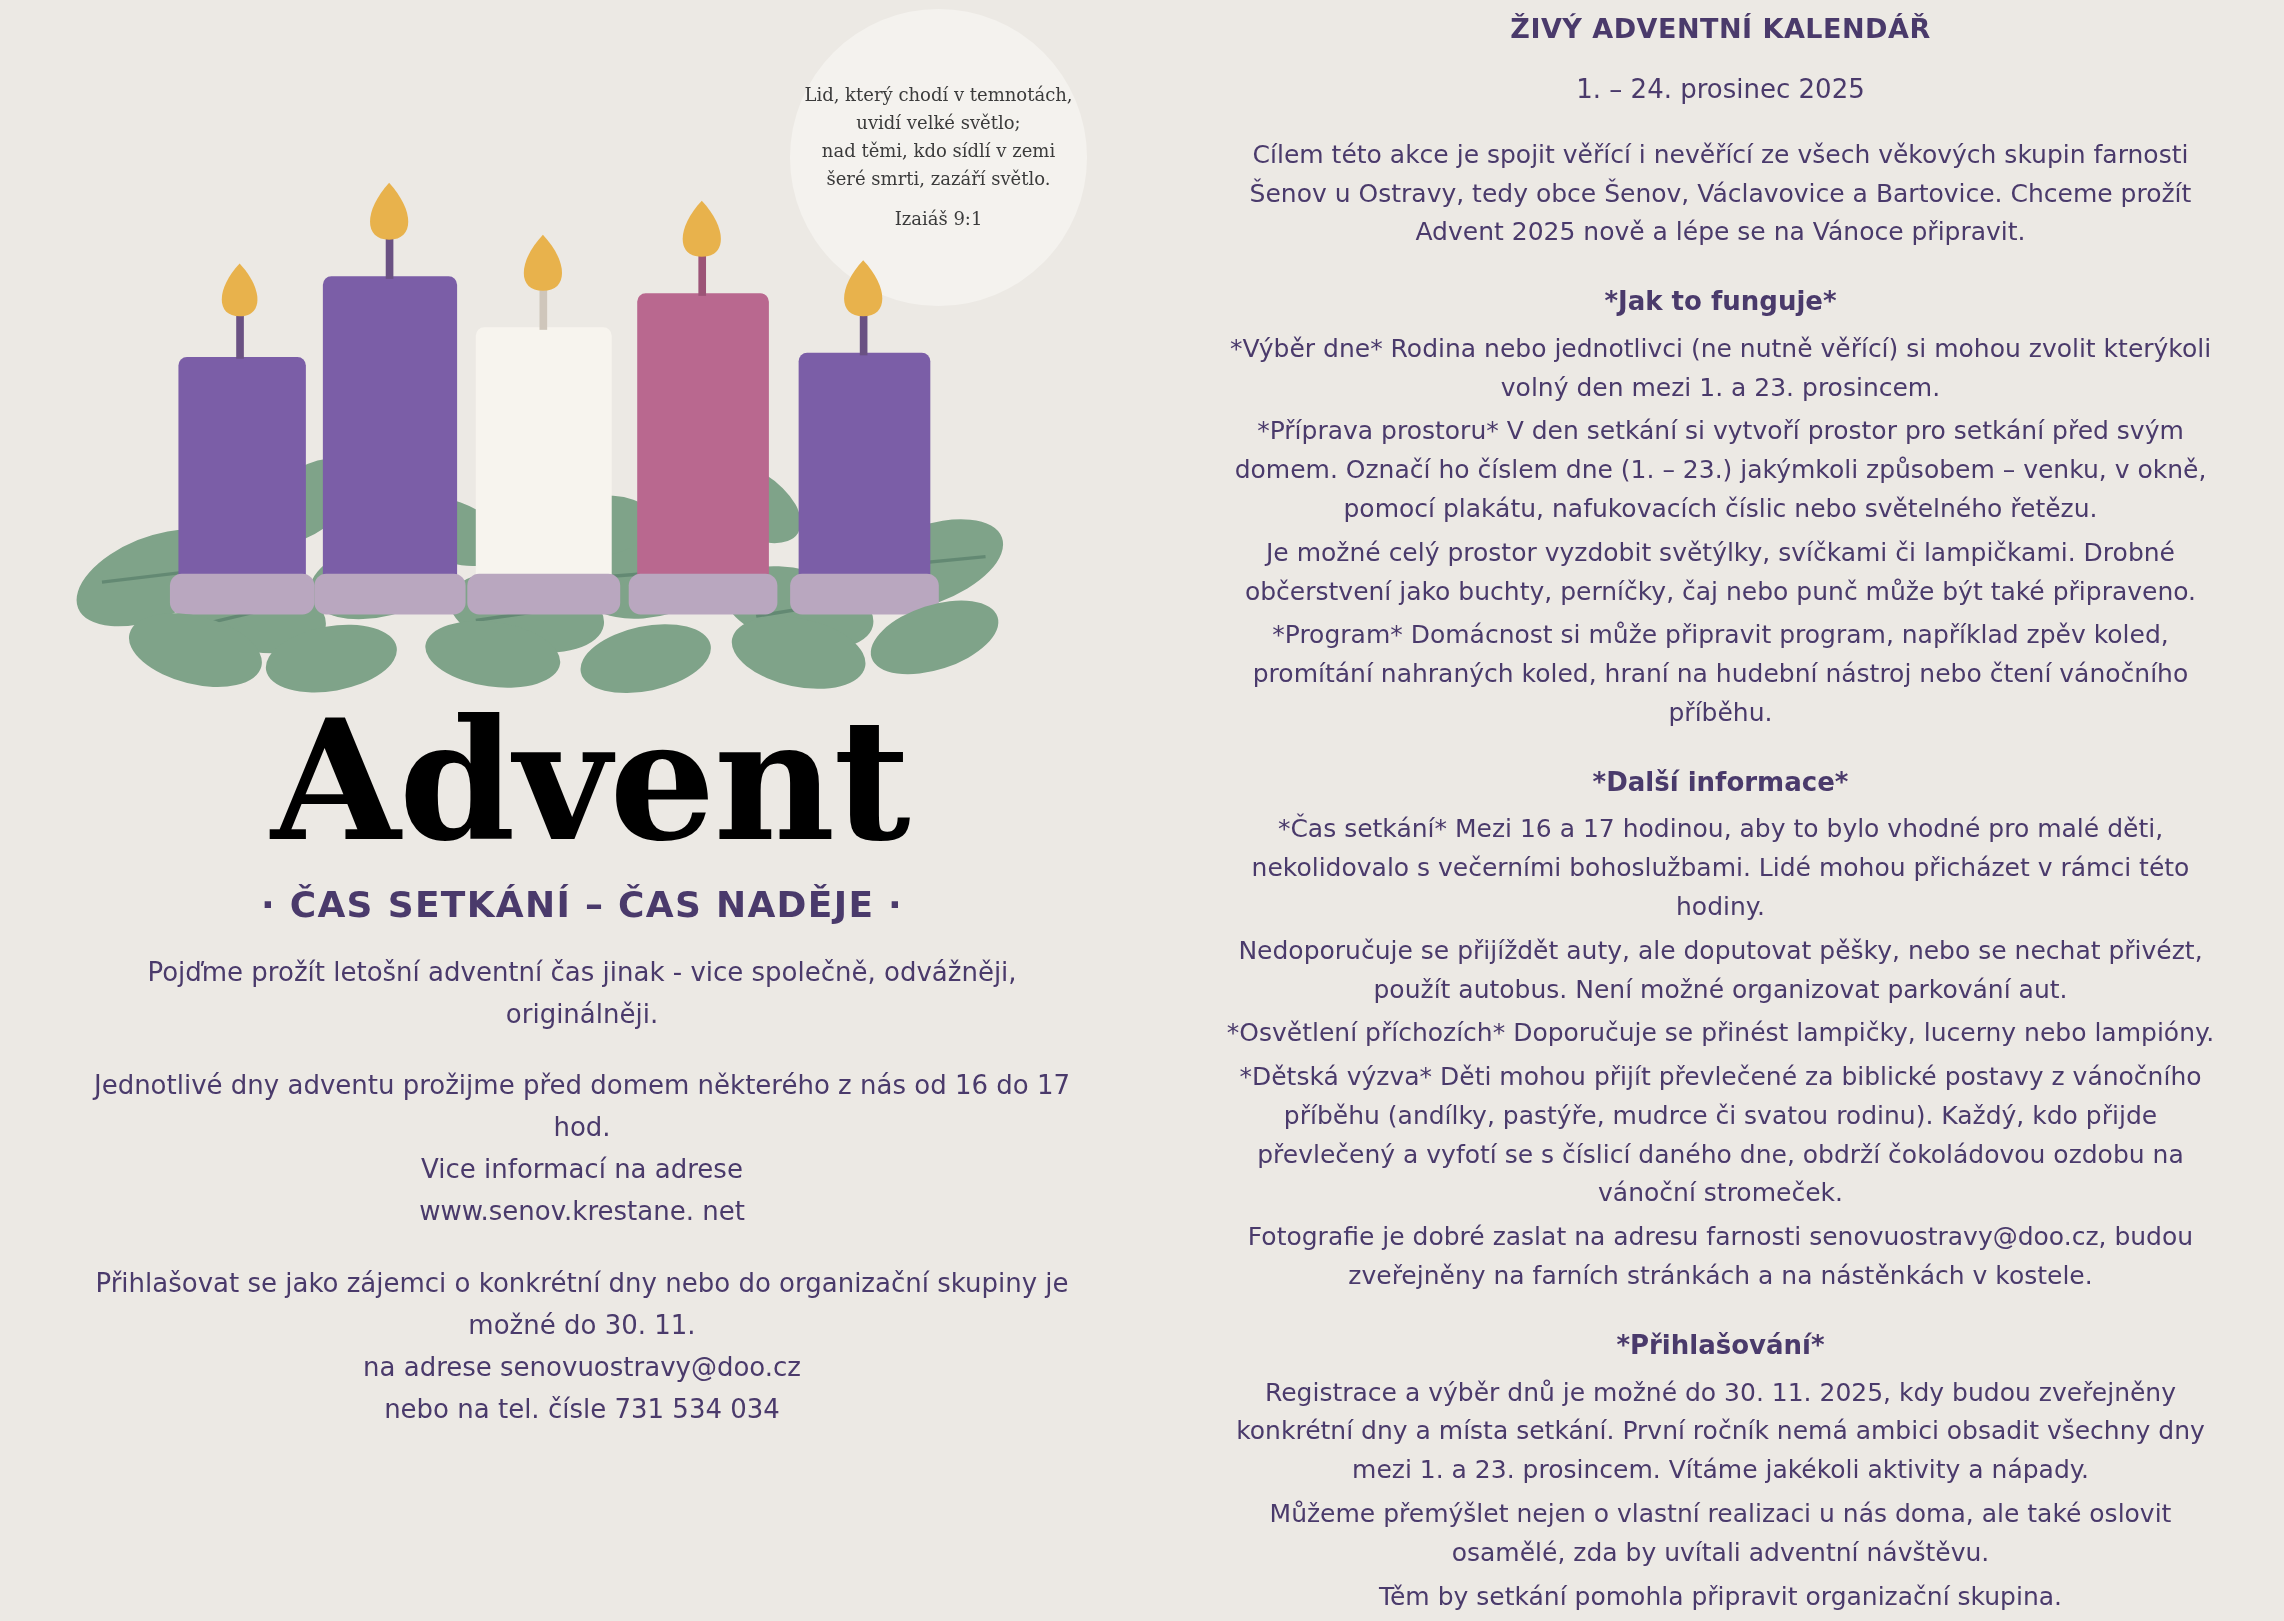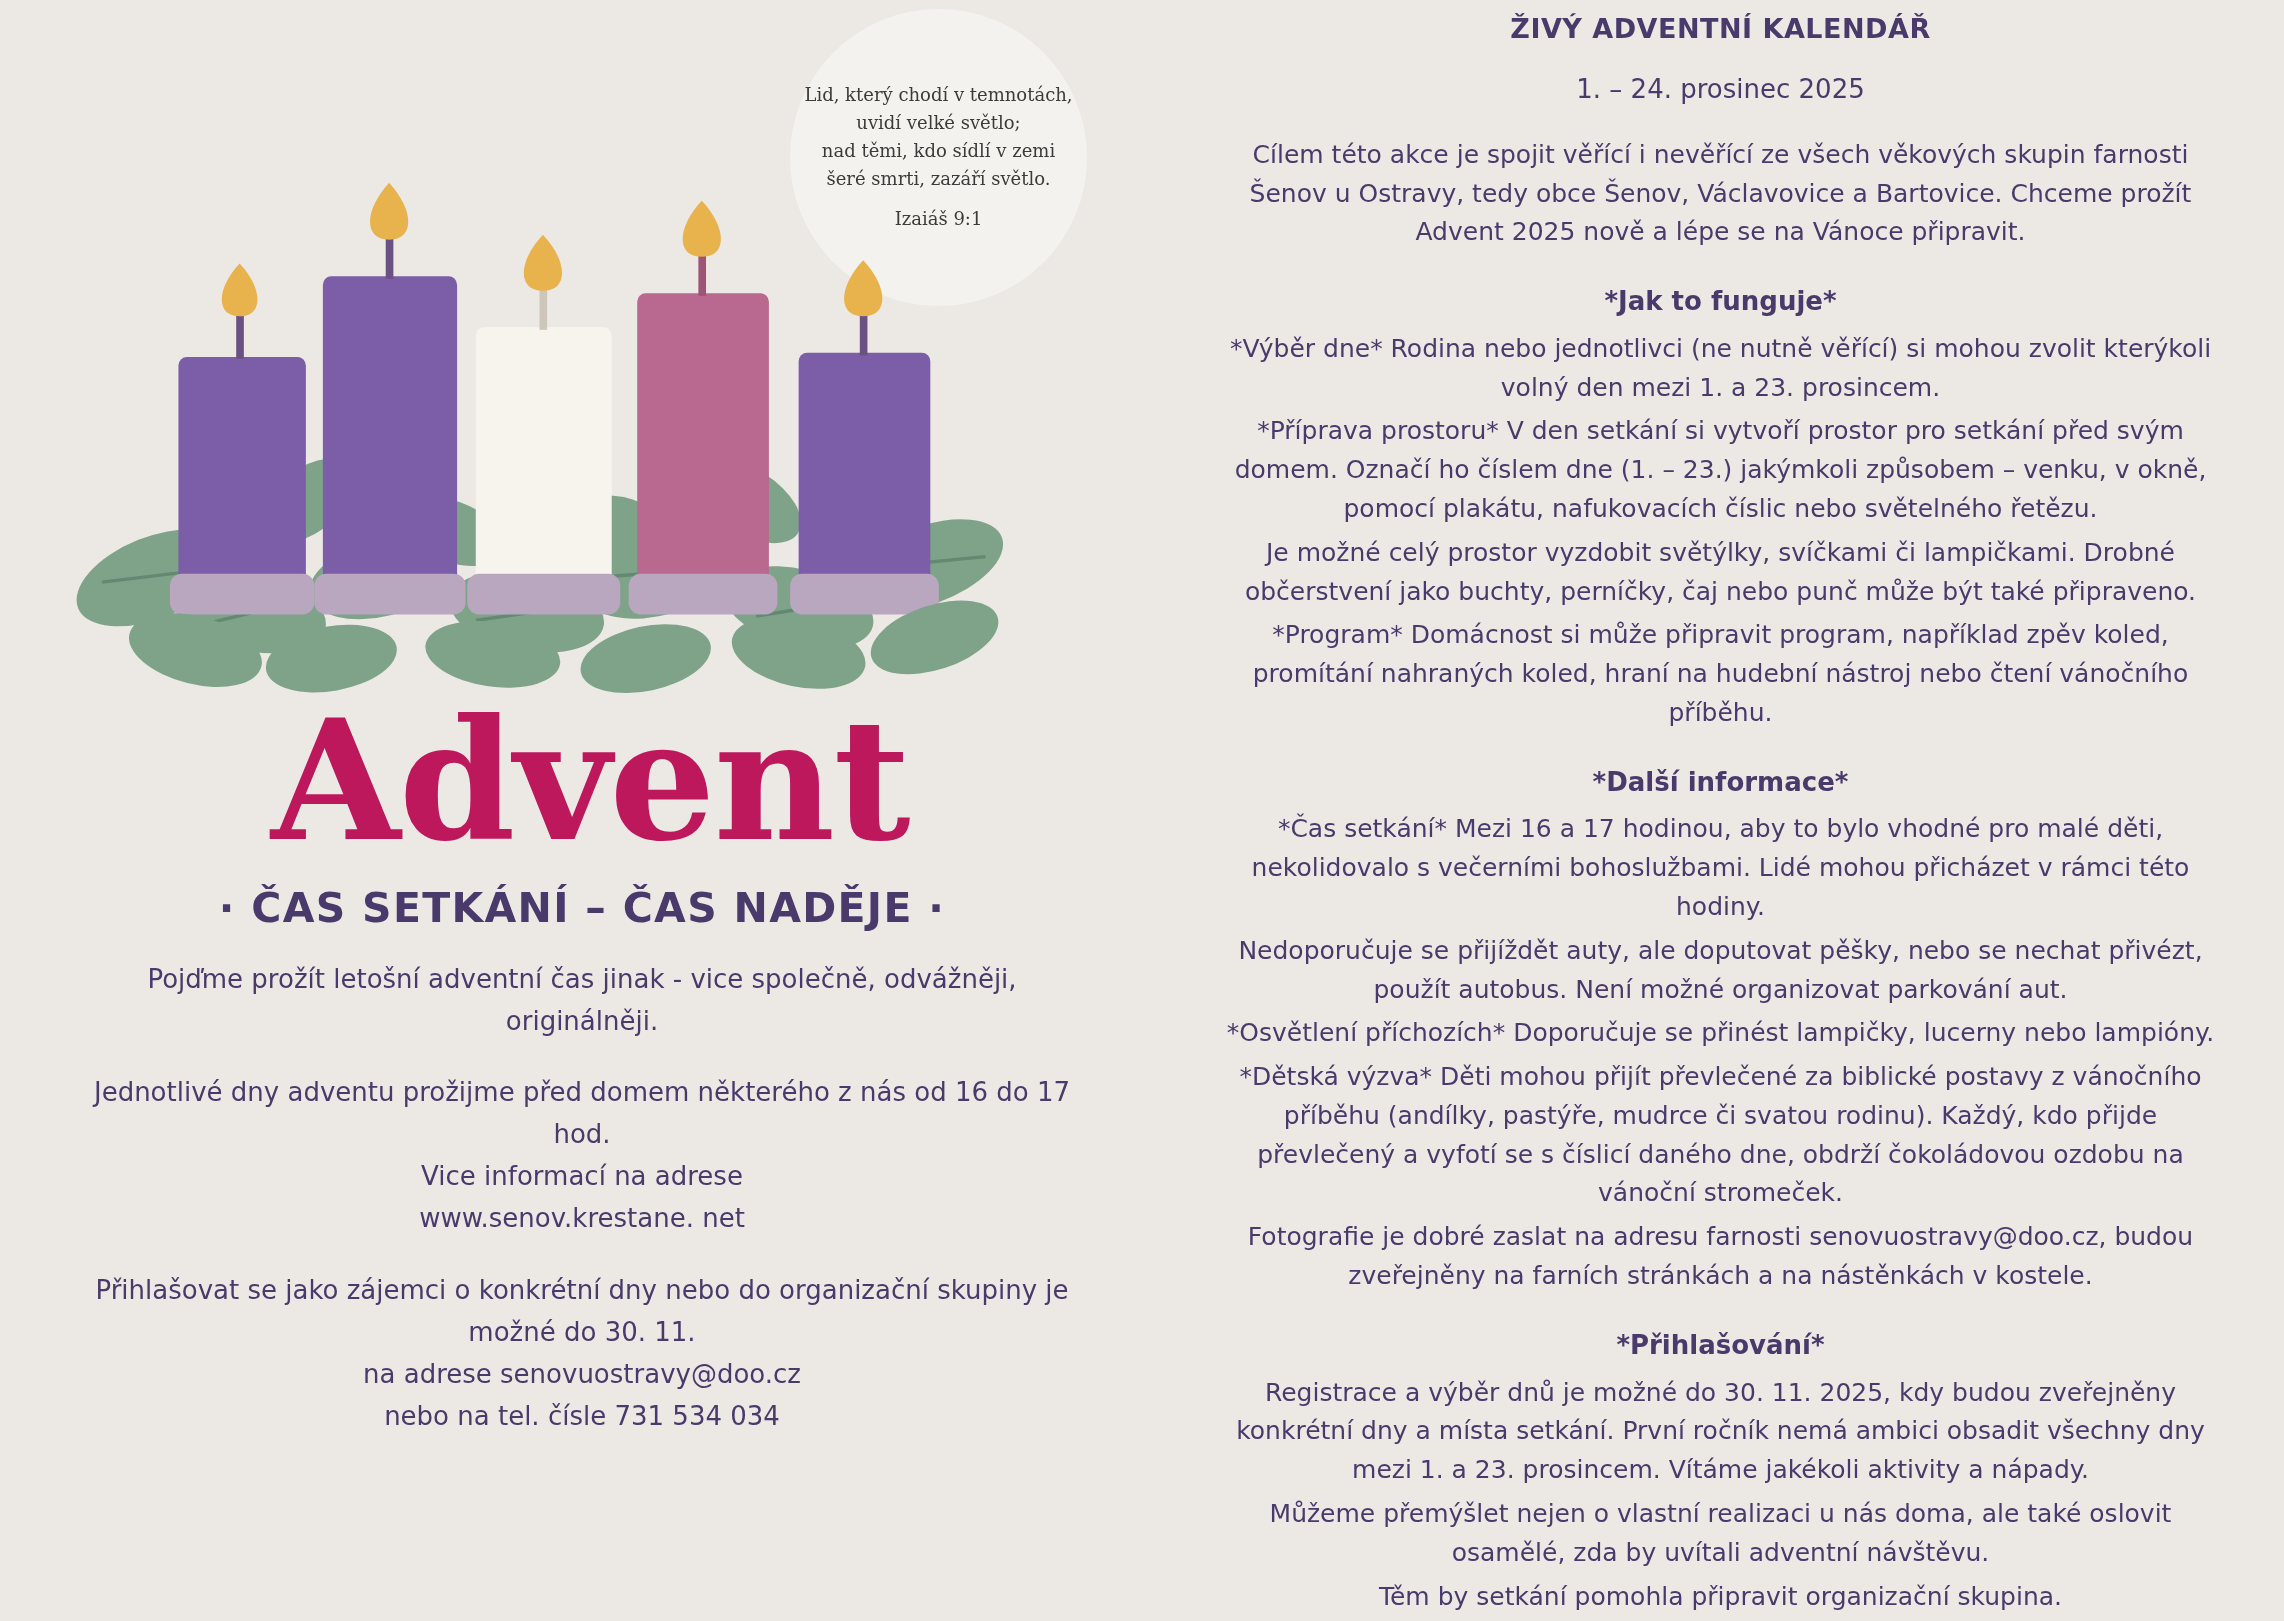--- a/index.html
+++ b/index.html
@@ -64,30 +64,30 @@
   .candles {
     position: absolute;
     left: 51px;
     top: 102px;
     width: 1011px;
     height: 595px;
   }
   .title-advent {
     font-family: "DejaVu Serif", serif;
     font-size: 167px;
-    color: #be185d;
+    color: #000000;
     text-align: center;
     line-height: 1;
     margin: 0;
     padding: 0 0 0 16px;
     letter-spacing: -1.7px;
   }
   .subtitle {
     text-align: center;
-    font-size: 41px;
+    font-size: 36px;
     font-weight: bold;
     letter-spacing: 1.3px;
     color: #4a3a6b;
     margin: 20.4px 0 25.5px 0;
   }
   .left-body {
     text-align: center;
     font-size: 26px;
     line-height: 1.62;
     color: #4a3a6b;

